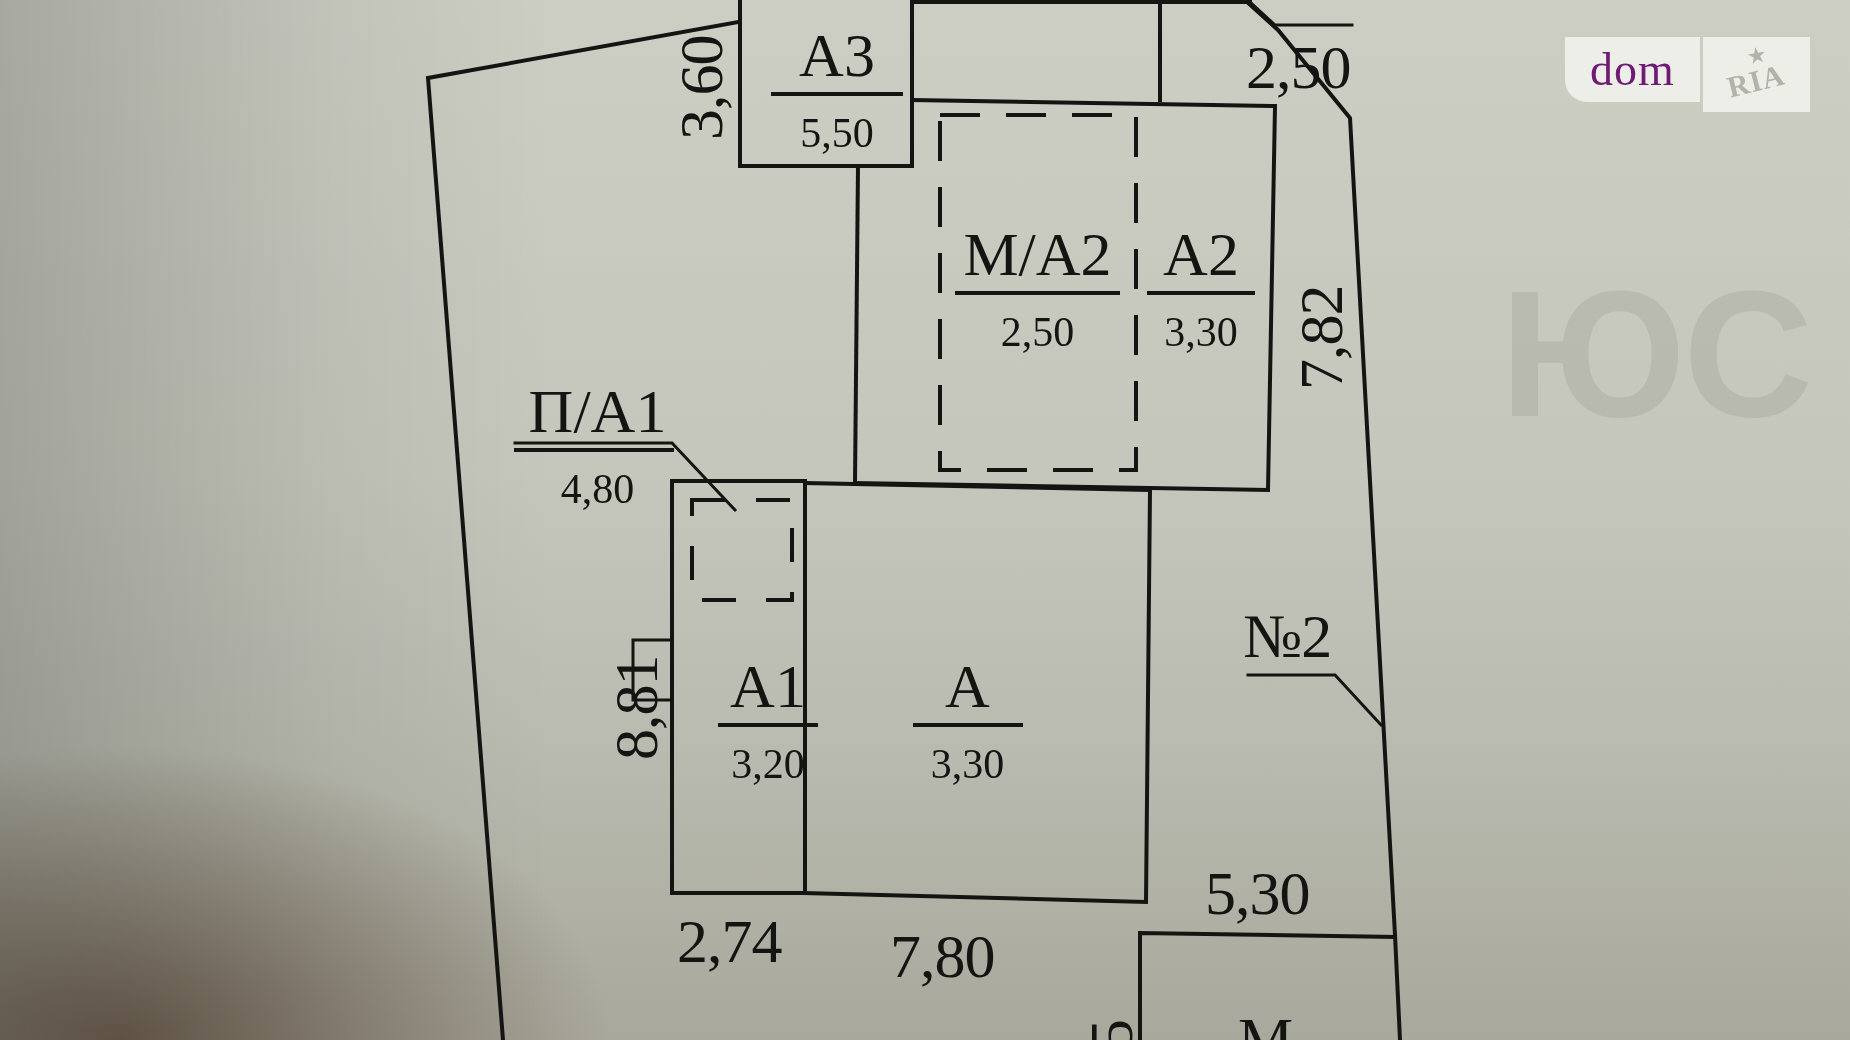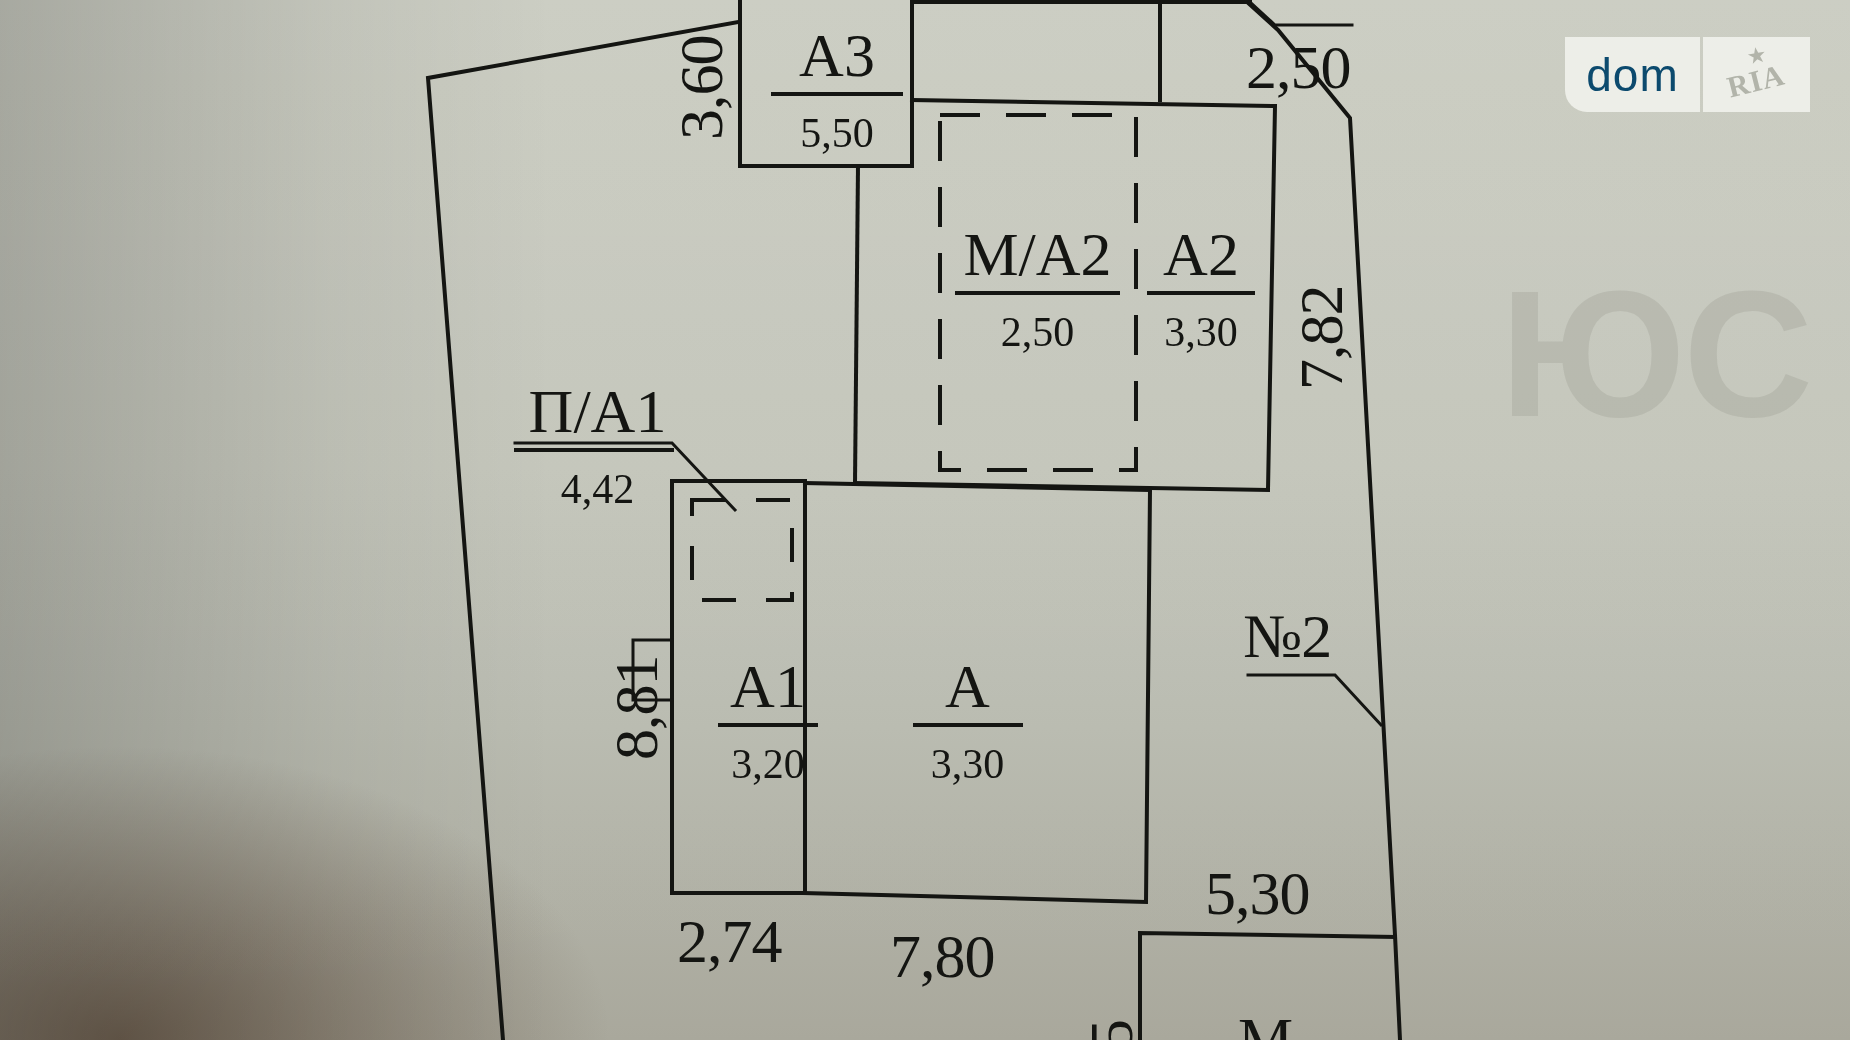--- a/index.html
+++ b/index.html
@@ -28,23 +28,23 @@
     .rot { transform-origin: left top; transform: rotate(-90deg); }
     .ghost {
       position: absolute; color: rgba(120,122,112,0.18); font-size: 180px;
       font-family: "Liberation Sans", sans-serif; font-weight: bold;
     }
     .watermark {
       position: absolute; left: 1565px; top: 37px; width: 245px; height: 75px;
       display: flex;
     }
     .wm-dom {
-      width: 135px; height: 75px; background: rgba(240,241,236,0.92);
+      width: 135px; height: 65px; background: rgba(240,241,236,0.92);
       border-radius: 0 0 0 22px; display: flex; align-items: center; justify-content: center;
-      font-family: Liberation Sans, sans-serif; font-size: 46px; color: #0c4a6e;
+      font-family: Liberation Serif, serif; font-size: 46px; color: #701a75;
       letter-spacing: 1px;
     }
     .wm-sep { width: 3px; height: 75px; background: transparent; }
     .wm-ria {
       width: 107px; height: 75px; background: rgba(240,241,236,0.92);
       position: relative; display: flex; align-items: center; justify-content: center;
     }
     .wm-ria-text {
       font-family: "Liberation Serif", "DejaVu Serif", serif; font-weight: bold; font-size: 30px;
       color: #b2b4aa; transform: rotate(-14deg); margin-top: 12px; letter-spacing: 1px;
@@ -112,21 +112,21 @@
 
 <div class="frac" style="left:1138px; top:223px; width:126px;">
   <span class="num">А2</span>
   <span class="bar" style="width:108px;"></span>
   <span class="den">3,30</span>
 </div>
 
 <div class="frac" style="left:510px; top:380px; width:175px;">
   <span class="num">П/А1</span>
   <span class="bar" style="width:160px; margin-left:4px;"></span>
-  <span class="den">4,42</span>
+  <span class="den">4,80</span>
 </div>
 
 <div class="frac" style="left:675px; top:655px; width:130px;margin-left:28px;">
   <span class="num">А1</span>
   <span class="bar" style="width:100px;"></span>
   <span class="den">3,20</span>
 </div>
 
 <div class="frac" style="left:905px; top:655px; width:125px;">
   <span class="num">А</span>

